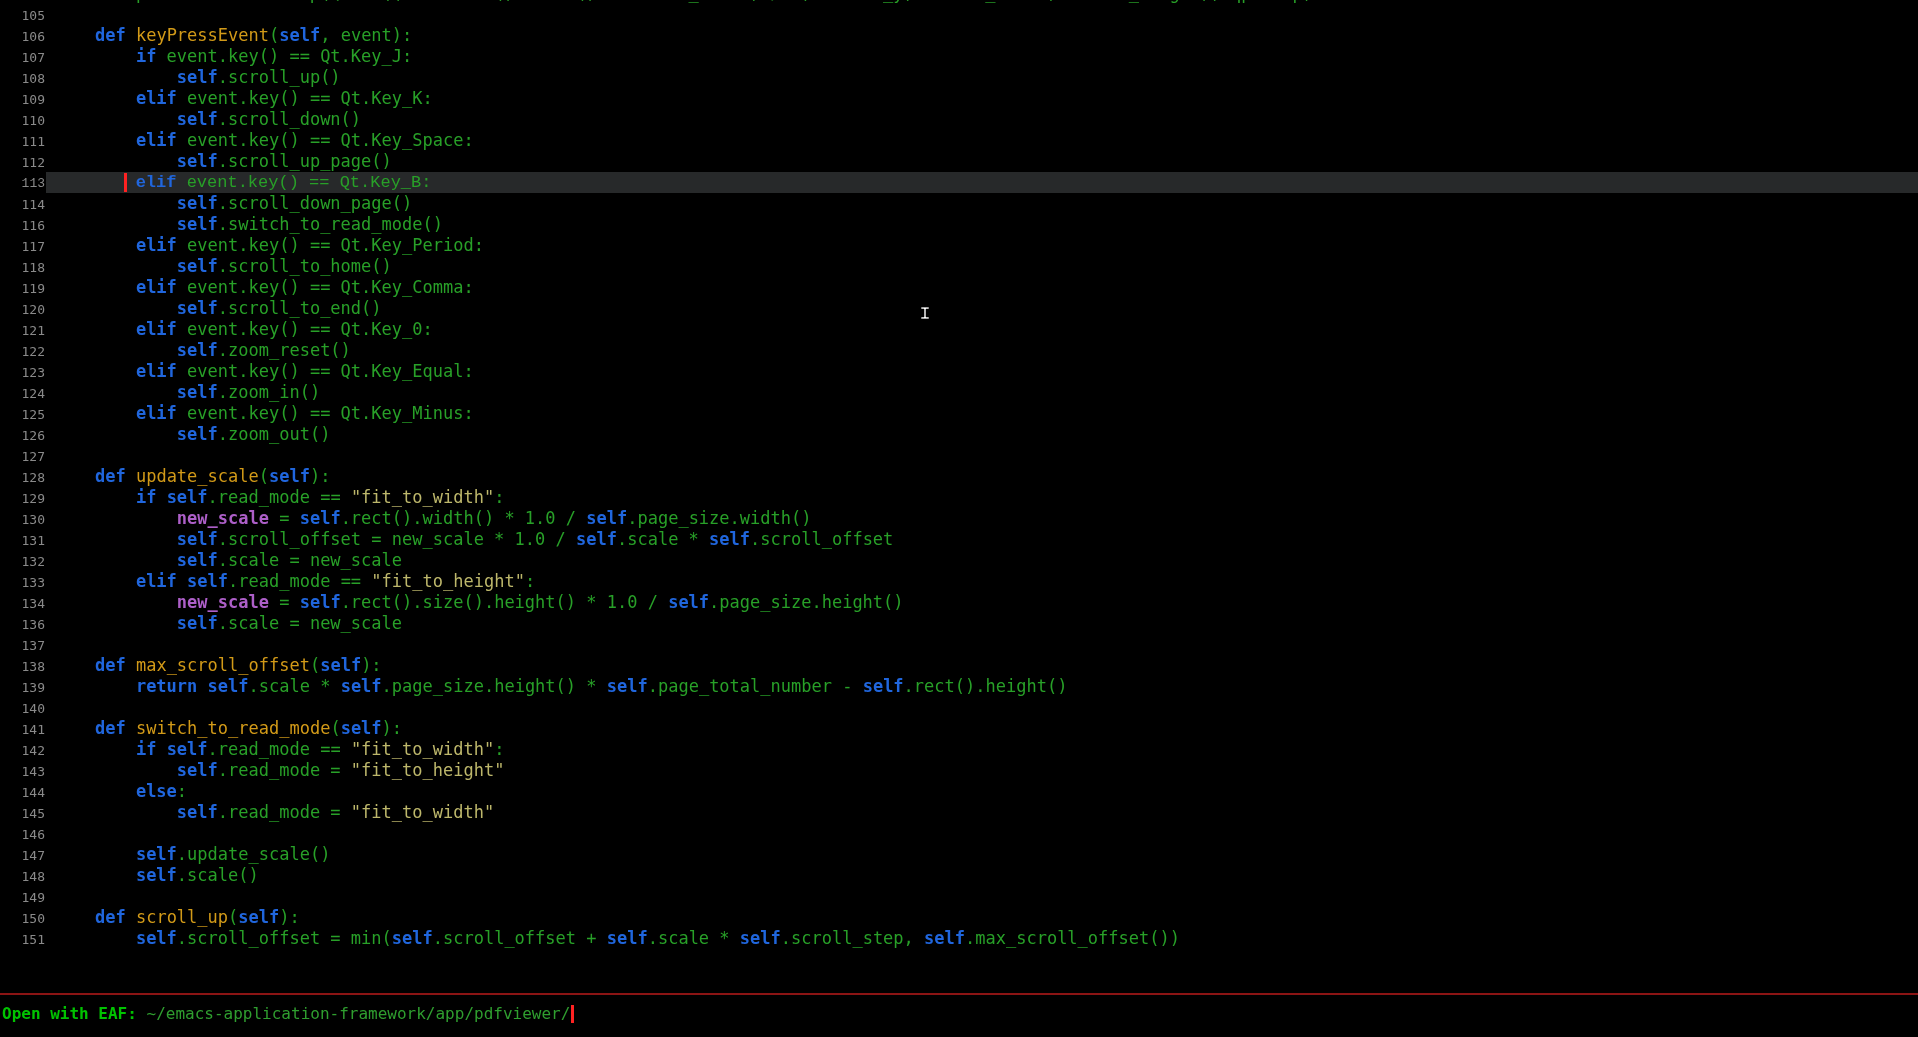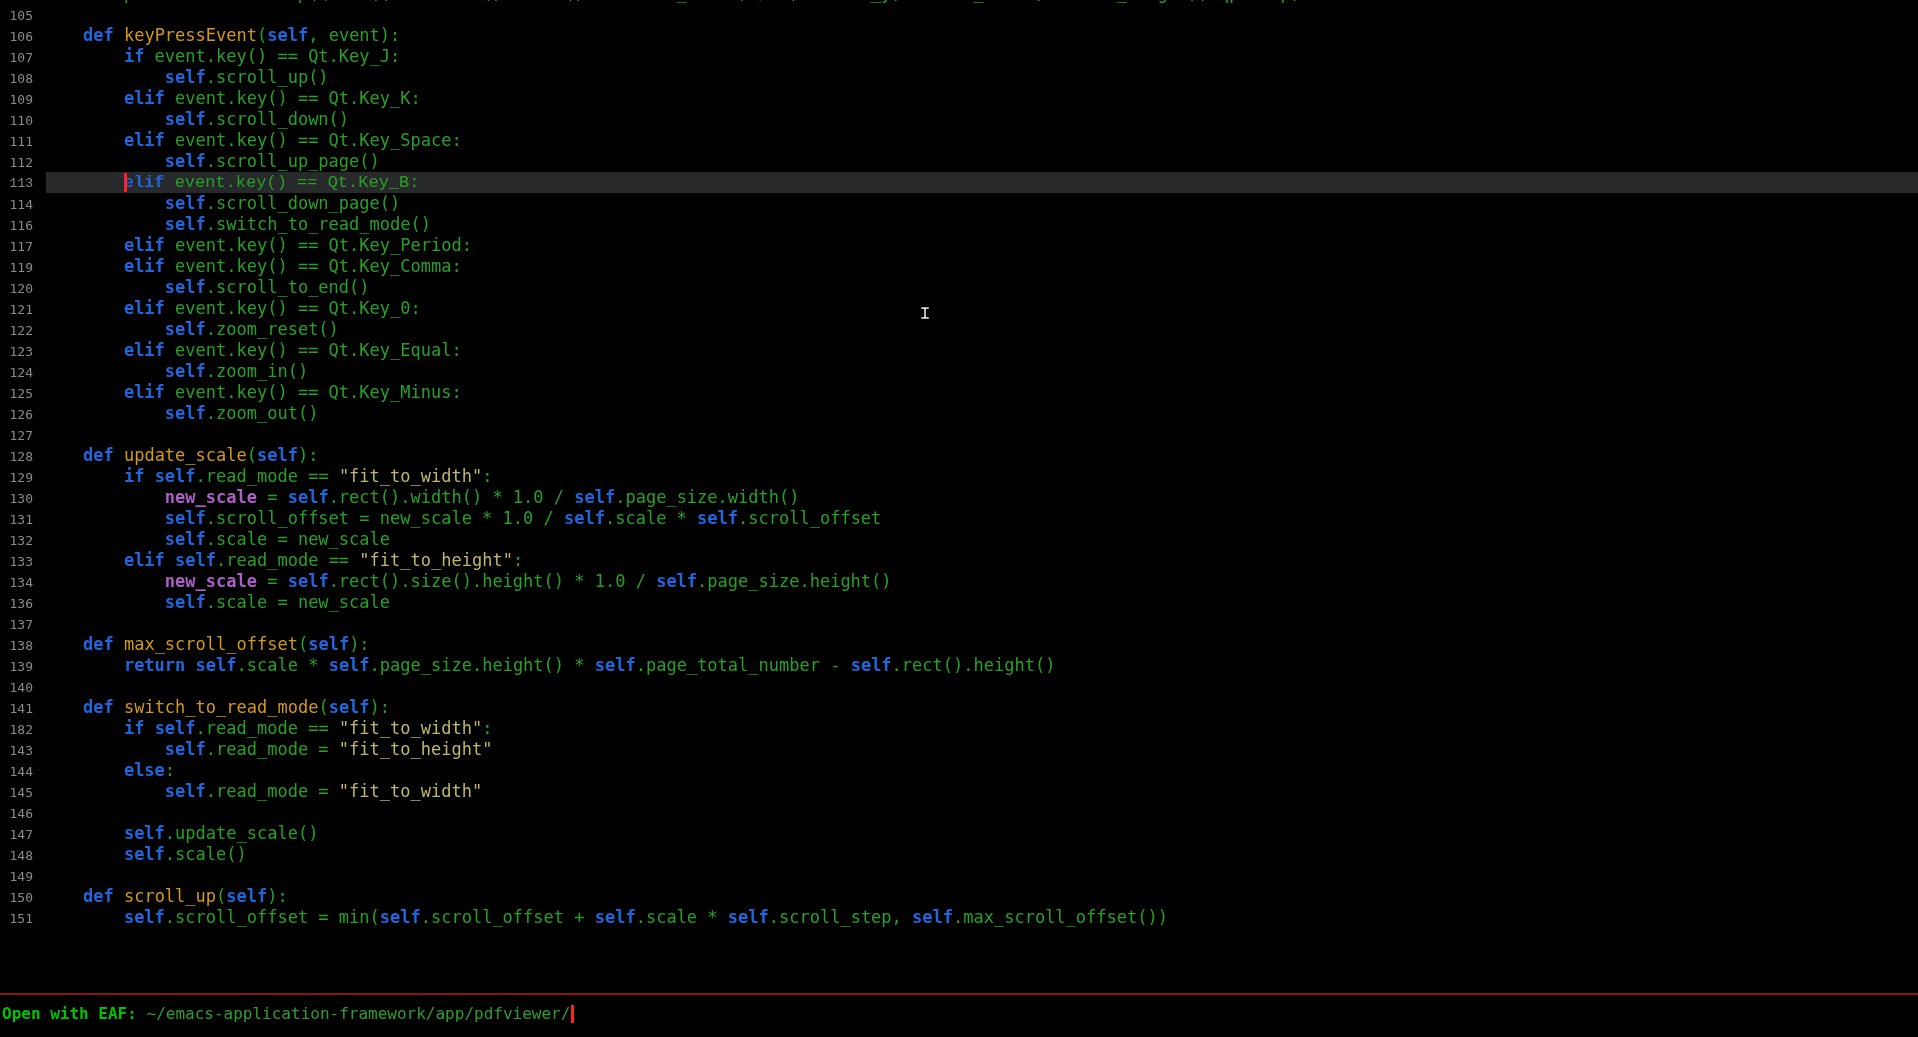--- a/index.html
+++ b/index.html
@@ -15,21 +15,21 @@
     height:21px;line-height:21px;white-space:pre;
     font-size:17px;color:var(--default-text,#28a028);
     position:relative;
   }
   .row.cur{
     background:linear-gradient(to right,transparent 46px,var(--current-line-bg,#27292a) 46px);
     font-family:Liberation Mono, monospace;
   }
   .ln{
     display:inline-block;width:33px;text-align:right;
-    color:var(--line-number,#8a8a8a);font-size:13px;
+    color:var(--line-number,#8a8a8a);font-size:13px;padding-left:12px;
   }
   .ct{margin-left:9px;}
   .k{color:var(--keyword,#2066dd);font-weight:bold;}
   .f{color:var(--function-name,#d29a18);}
   .s{color:var(--string,#bdb76b);}
   .v{color:var(--variable,#ad5fc8);font-weight:bold;}
   .caret{
     position:absolute;left:124px;top:1px;width:3px;height:19px;
     background:var(--cursor,#ff2222);z-index:2;
   }
@@ -66,20 +66,21 @@
       <div class="row"><span class="ln">107</span><span class="ct"><span>        </span><span class="k">if</span><span> event.key() == Qt.Key_J:</span></span></div>
       <div class="row"><span class="ln">108</span><span class="ct"><span>            </span><span class="k">self</span><span>.scroll_up()</span></span></div>
       <div class="row"><span class="ln">109</span><span class="ct"><span>        </span><span class="k">elif</span><span> event.key() == Qt.Key_K:</span></span></div>
       <div class="row"><span class="ln">110</span><span class="ct"><span>            </span><span class="k">self</span><span>.scroll_down()</span></span></div>
       <div class="row"><span class="ln">111</span><span class="ct"><span>        </span><span class="k">elif</span><span> event.key() == Qt.Key_Space:</span></span></div>
       <div class="row"><span class="ln">112</span><span class="ct"><span>            </span><span class="k">self</span><span>.scroll_up_page()</span></span></div>
       <div class="row cur"><span class="ln">113</span><span class="ct"><span>        </span><span class="k">elif</span><span> event.key() == Qt.Key_B:</span></span><div class="caret"></div></div>
       <div class="row"><span class="ln">114</span><span class="ct"><span>            </span><span class="k">self</span><span>.scroll_down_page()</span></span></div>
       <div class="row"><span class="ln">116</span><span class="ct"><span>            </span><span class="k">self</span><span>.switch_to_read_mode()</span></span></div>
       <div class="row"><span class="ln">117</span><span class="ct"><span>        </span><span class="k">elif</span><span> event.key() == Qt.Key_Period:</span></span></div>
+      <div class="row"><span class="ln">118</span><span class="ct"><span>            </span><span class="k">self</span><span>.scroll_to_home()</span></span></div>
       <div class="row"><span class="ln">119</span><span class="ct"><span>        </span><span class="k">elif</span><span> event.key() == Qt.Key_Comma:</span></span></div>
       <div class="row"><span class="ln">120</span><span class="ct"><span>            </span><span class="k">self</span><span>.scroll_to_end()</span></span></div>
       <div class="row"><span class="ln">121</span><span class="ct"><span>        </span><span class="k">elif</span><span> event.key() == Qt.Key_0:</span></span></div>
       <div class="row"><span class="ln">122</span><span class="ct"><span>            </span><span class="k">self</span><span>.zoom_reset()</span></span></div>
       <div class="row"><span class="ln">123</span><span class="ct"><span>        </span><span class="k">elif</span><span> event.key() == Qt.Key_Equal:</span></span></div>
       <div class="row"><span class="ln">124</span><span class="ct"><span>            </span><span class="k">self</span><span>.zoom_in()</span></span></div>
       <div class="row"><span class="ln">125</span><span class="ct"><span>        </span><span class="k">elif</span><span> event.key() == Qt.Key_Minus:</span></span></div>
       <div class="row"><span class="ln">126</span><span class="ct"><span>            </span><span class="k">self</span><span>.zoom_out()</span></span></div>
       <div class="row"><span class="ln">127</span><span class="ct"></span></div>
       <div class="row"><span class="ln">128</span><span class="ct"><span>    </span><span class="k">def</span><span> </span><span class="f">update_scale</span><span>(</span><span class="k">self</span><span>):</span></span></div>
@@ -88,21 +89,21 @@
       <div class="row"><span class="ln">131</span><span class="ct"><span>            </span><span class="k">self</span><span>.scroll_offset = new_scale * 1.0 / </span><span class="k">self</span><span>.scale * </span><span class="k">self</span><span>.scroll_offset</span></span></div>
       <div class="row"><span class="ln">132</span><span class="ct"><span>            </span><span class="k">self</span><span>.scale = new_scale</span></span></div>
       <div class="row"><span class="ln">133</span><span class="ct"><span>        </span><span class="k">elif</span><span> </span><span class="k">self</span><span>.read_mode == </span><span class="s">"fit_to_height"</span><span>:</span></span></div>
       <div class="row"><span class="ln">134</span><span class="ct"><span>            </span><span class="v">new_scale</span><span> = </span><span class="k">self</span><span>.rect().size().height() * 1.0 / </span><span class="k">self</span><span>.page_size.height()</span></span></div>
       <div class="row"><span class="ln">136</span><span class="ct"><span>            </span><span class="k">self</span><span>.scale = new_scale</span></span></div>
       <div class="row"><span class="ln">137</span><span class="ct"></span></div>
       <div class="row"><span class="ln">138</span><span class="ct"><span>    </span><span class="k">def</span><span> </span><span class="f">max_scroll_offset</span><span>(</span><span class="k">self</span><span>):</span></span></div>
       <div class="row"><span class="ln">139</span><span class="ct"><span>        </span><span class="k">return</span><span> </span><span class="k">self</span><span>.scale * </span><span class="k">self</span><span>.page_size.height() * </span><span class="k">self</span><span>.page_total_number - </span><span class="k">self</span><span>.rect().height()</span></span></div>
       <div class="row"><span class="ln">140</span><span class="ct"></span></div>
       <div class="row"><span class="ln">141</span><span class="ct"><span>    </span><span class="k">def</span><span> </span><span class="f">switch_to_read_mode</span><span>(</span><span class="k">self</span><span>):</span></span></div>
-      <div class="row"><span class="ln">182</span><span class="ct"><span>        </span><span class="k">if</span><span> </span><span class="k">self</span><span>.read_mode == </span><span class="s">"fit_to_width"</span><span>:</span></span></div>
+      <div class="row"><span class="ln">142</span><span class="ct"><span>        </span><span class="k">if</span><span> </span><span class="k">self</span><span>.read_mode == </span><span class="s">"fit_to_width"</span><span>:</span></span></div>
       <div class="row"><span class="ln">143</span><span class="ct"><span>            </span><span class="k">self</span><span>.read_mode = </span><span class="s">"fit_to_height"</span></span></div>
       <div class="row"><span class="ln">144</span><span class="ct"><span>        </span><span class="k">else</span><span>:</span></span></div>
       <div class="row"><span class="ln">145</span><span class="ct"><span>            </span><span class="k">self</span><span>.read_mode = </span><span class="s">"fit_to_width"</span></span></div>
       <div class="row"><span class="ln">146</span><span class="ct"></span></div>
       <div class="row"><span class="ln">147</span><span class="ct"><span>        </span><span class="k">self</span><span>.update_scale()</span></span></div>
       <div class="row"><span class="ln">148</span><span class="ct"><span>        </span><span class="k">self</span><span>.scale()</span></span></div>
       <div class="row"><span class="ln">149</span><span class="ct"></span></div>
       <div class="row"><span class="ln">150</span><span class="ct"><span>    </span><span class="k">def</span><span> </span><span class="f">scroll_up</span><span>(</span><span class="k">self</span><span>):</span></span></div>
       <div class="row"><span class="ln">151</span><span class="ct"><span>        </span><span class="k">self</span><span>.scroll_offset = min(</span><span class="k">self</span><span>.scroll_offset + </span><span class="k">self</span><span>.scale * </span><span class="k">self</span><span>.scroll_step, </span><span class="k">self</span><span>.max_scroll_offset())</span></span></div>
     </div>

